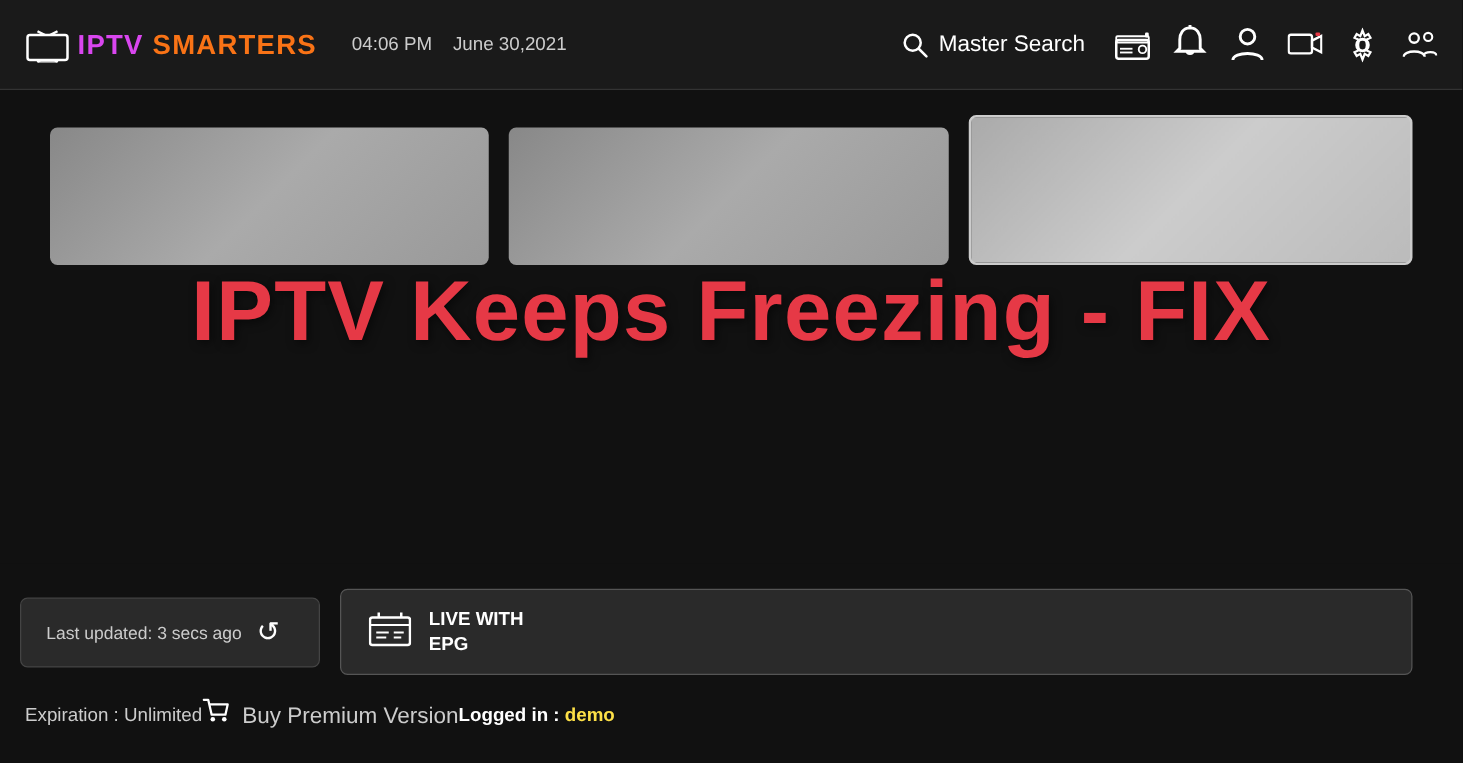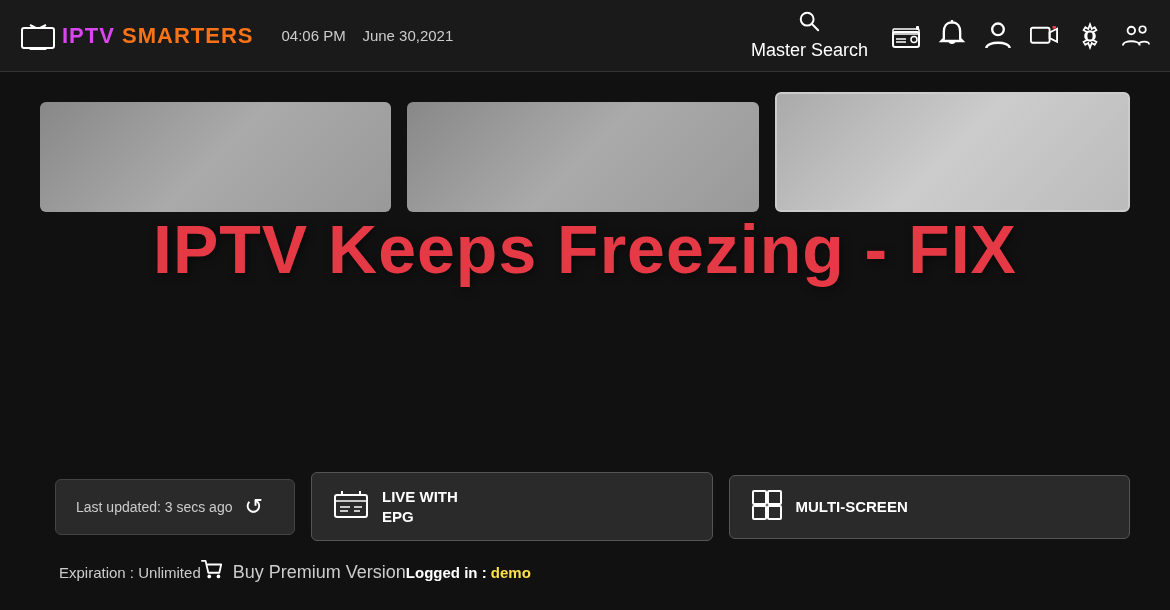--- a/index.html
+++ b/index.html
@@ -54,21 +54,20 @@
       white-space: nowrap;
       text-align: center;
     }
 
     .search-area {
       display: flex;
       align-items: center;
       gap: 8px;
       margin-right: 24px;
       cursor: pointer;
-      flex-direction: column;
     }
 
     .search-area .search-icon-svg {
       width: 22px;
       height: 22px;
     }
 
     .search-label {
       font-size: 18px;
       color: #fff;
@@ -130,21 +129,21 @@
       letter-spacing: 1px;
     }
 
     
     .bottom-area {
       position: absolute;
       bottom: 0;
       left: 0;
       width: 100%;
       background: #111;
-      padding: 20px 40px 24px 55px;
+      padding: 20px 40px 24px 16px;
     }
 
     .action-row {
       display: flex;
       align-items: center;
       gap: 16px;
       margin-bottom: 18px;
     }
 
     .refresh-card {
@@ -346,31 +345,20 @@
           <line x1="26" y1="5" x2="26" y2="1" stroke="#fff" stroke-width="2"></line>
           <line x1="6" y1="17" x2="16" y2="17" stroke="#fff" stroke-width="1.5"></line>
           <line x1="6" y1="21" x2="14" y2="21" stroke="#fff" stroke-width="1.5"></line>
           <line x1="20" y1="17" x2="28" y2="17" stroke="#fff" stroke-width="1.5"></line>
           <line x1="20" y1="21" x2="26" y2="21" stroke="#fff" stroke-width="1.5"></line>
         </svg>
       </span>
       <span class="action-btn-label">LIVE WITH<br>EPG</span>
     </div>
 
-    <div class="action-btn">
-      <span class="action-btn-icon">
-        <svg width="30" height="30" viewBox="0 0 30 30" xmlns="http://www.w3.org/2000/svg">
-          <rect x="1" y="1" width="13" height="13" rx="1" fill="none" stroke="#fff" stroke-width="2"></rect>
-          <rect x="16" y="1" width="13" height="13" rx="1" fill="none" stroke="#fff" stroke-width="2"></rect>
-          <rect x="1" y="16" width="13" height="13" rx="1" fill="none" stroke="#fff" stroke-width="2"></rect>
-          <rect x="16" y="16" width="13" height="13" rx="1" fill="none" stroke="#fff" stroke-width="2"></rect>
-        </svg>
-      </span>
-      <span class="action-btn-label">MULTI-SCREEN</span>
-    </div>
 
 
   </div>
 
   <div class="info-row">
     <span class="info-text">Expiration : Unlimited</span>
 
     <div class="buy-premium">
       <span class="cart-icon">
         <svg width="22" height="22" viewBox="0 0 24 22" xmlns="http://www.w3.org/2000/svg">

